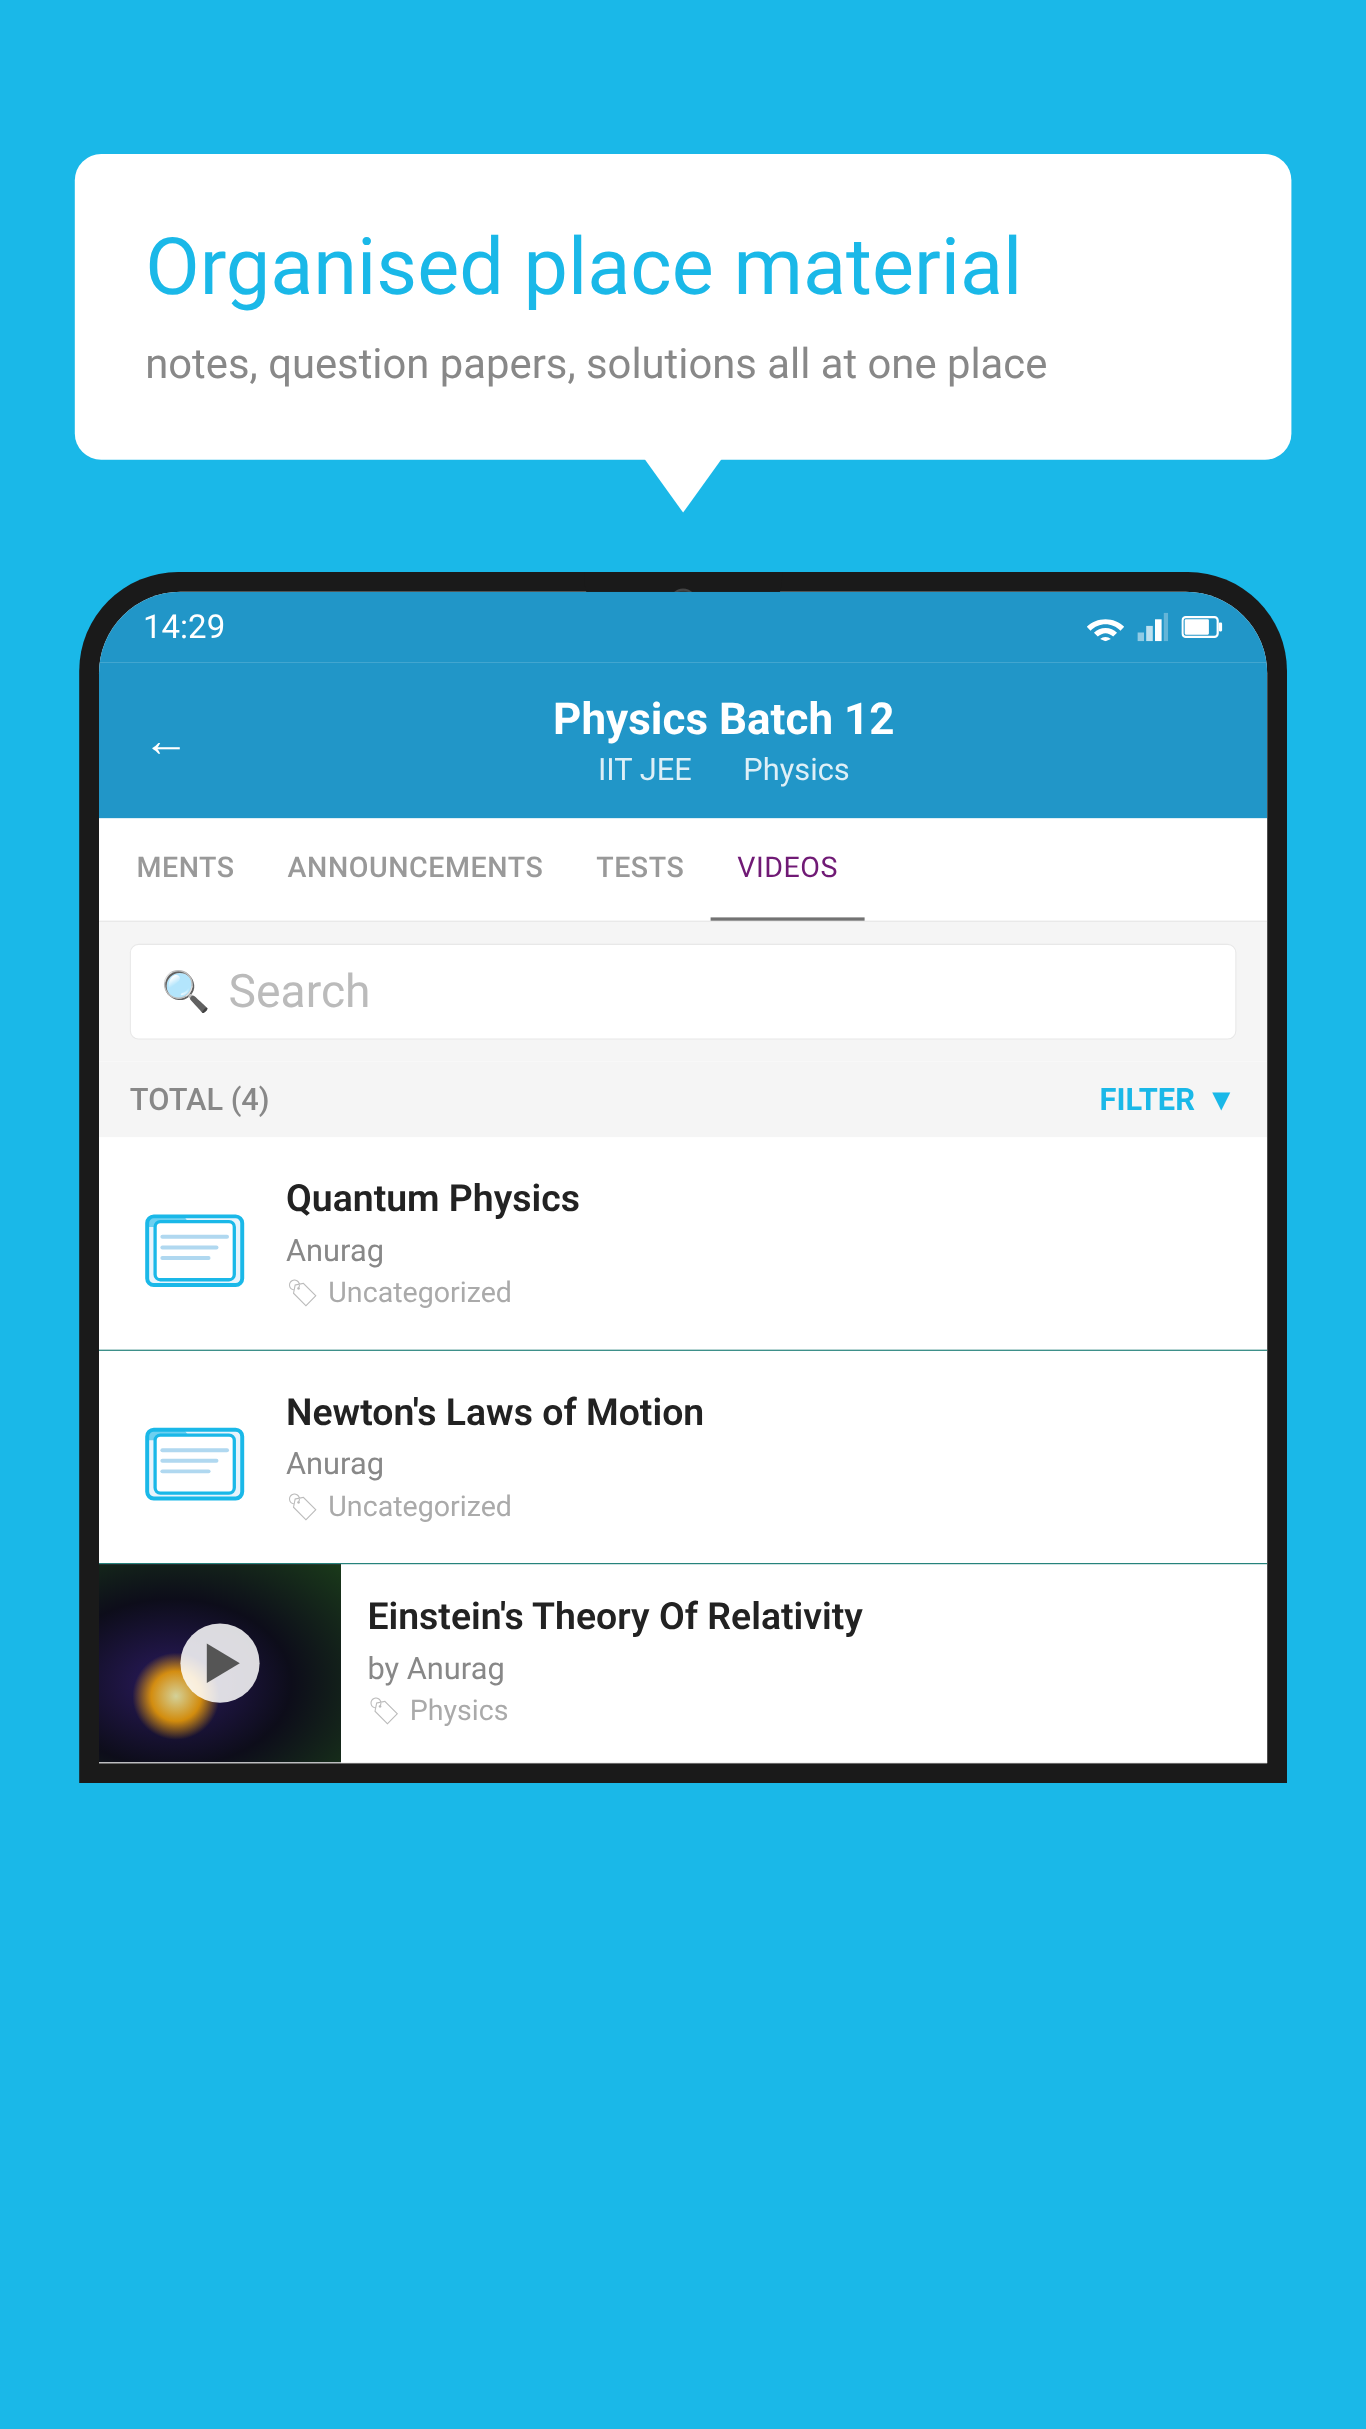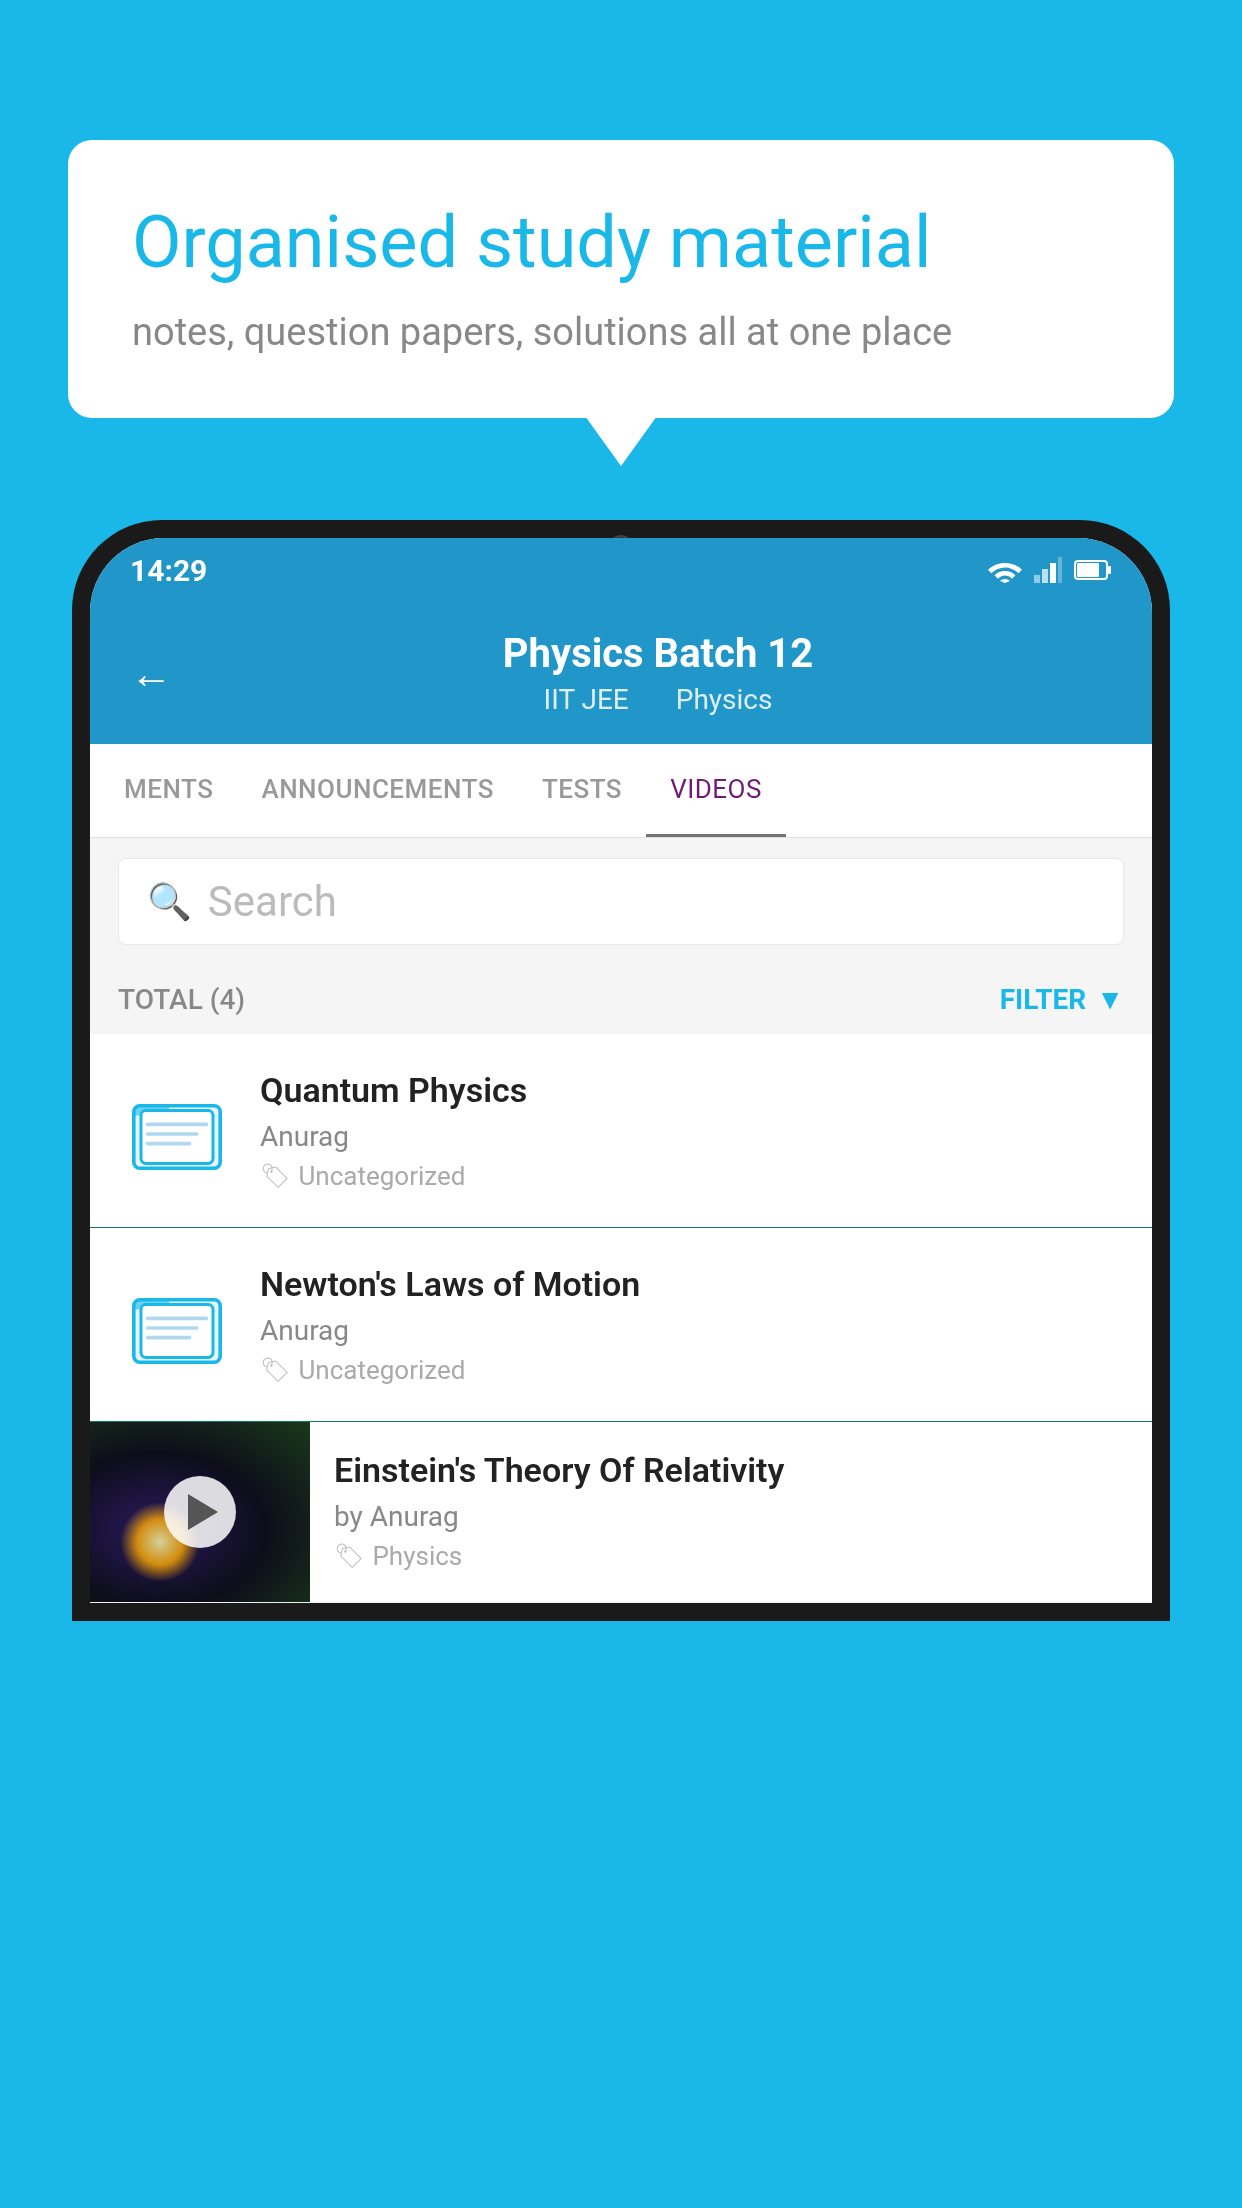--- a/index.html
+++ b/index.html
@@ -77,21 +77,21 @@
       height: 64px;
       display: flex;
       align-items: center;
       justify-content: space-between;
       padding: 0 40px;
       position: relative;
     }
     .status-time {
       color: white;
       font-size: 30px;
-      font-weight: 700;
+      font-weight: 400;
     }
     .status-icons {
       display: flex;
       align-items: center;
       gap: 12px;
     }
     .status-icons svg {
       fill: white;
     }
 
@@ -321,21 +321,21 @@
     .thumb-info {
       flex: 1;
       padding: 28px 24px;
     }
   </style>
 </head>
 <body>
 
 <div class="speech-bubble-container">
   <div class="speech-bubble">
-    <div class="bubble-title">Organised study material</div>
+    <div class="bubble-title">Organised place material</div>
     <div class="bubble-subtitle">notes, question papers, solutions all at one place</div>
   </div>
 </div>
 
 <div class="phone-frame">
   <div class="phone-outer">
     <div class="notch">
       <div class="notch-camera"></div>
     </div>
     <div class="phone-inner">

